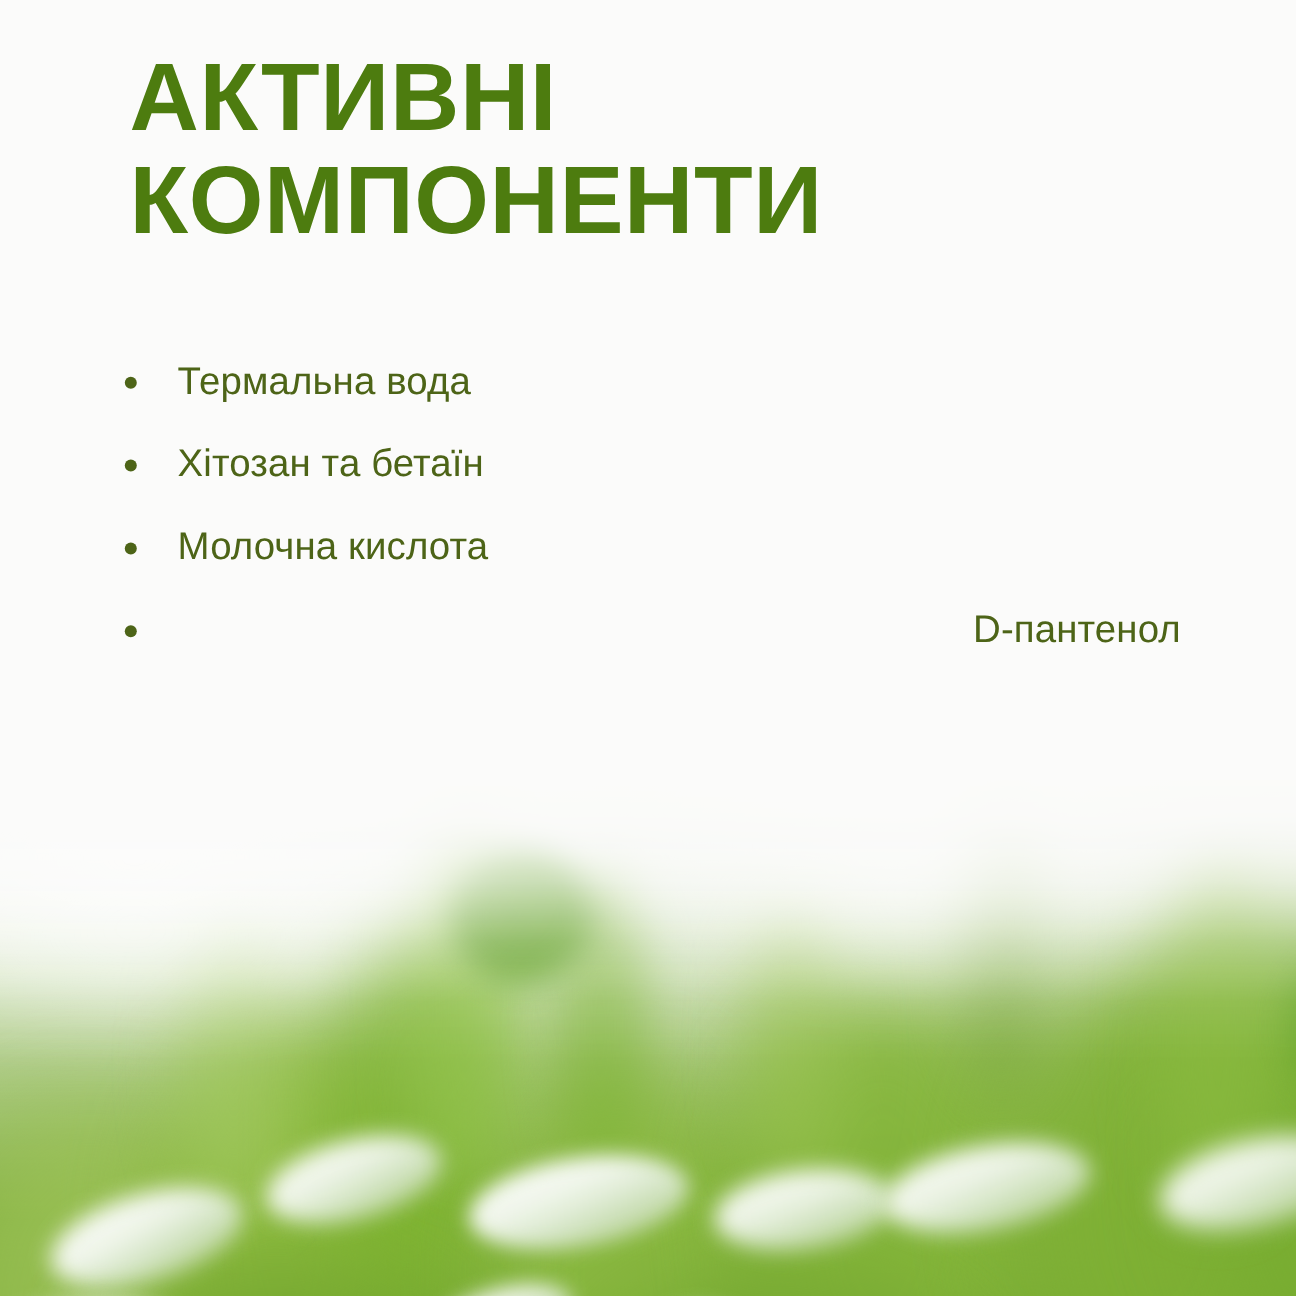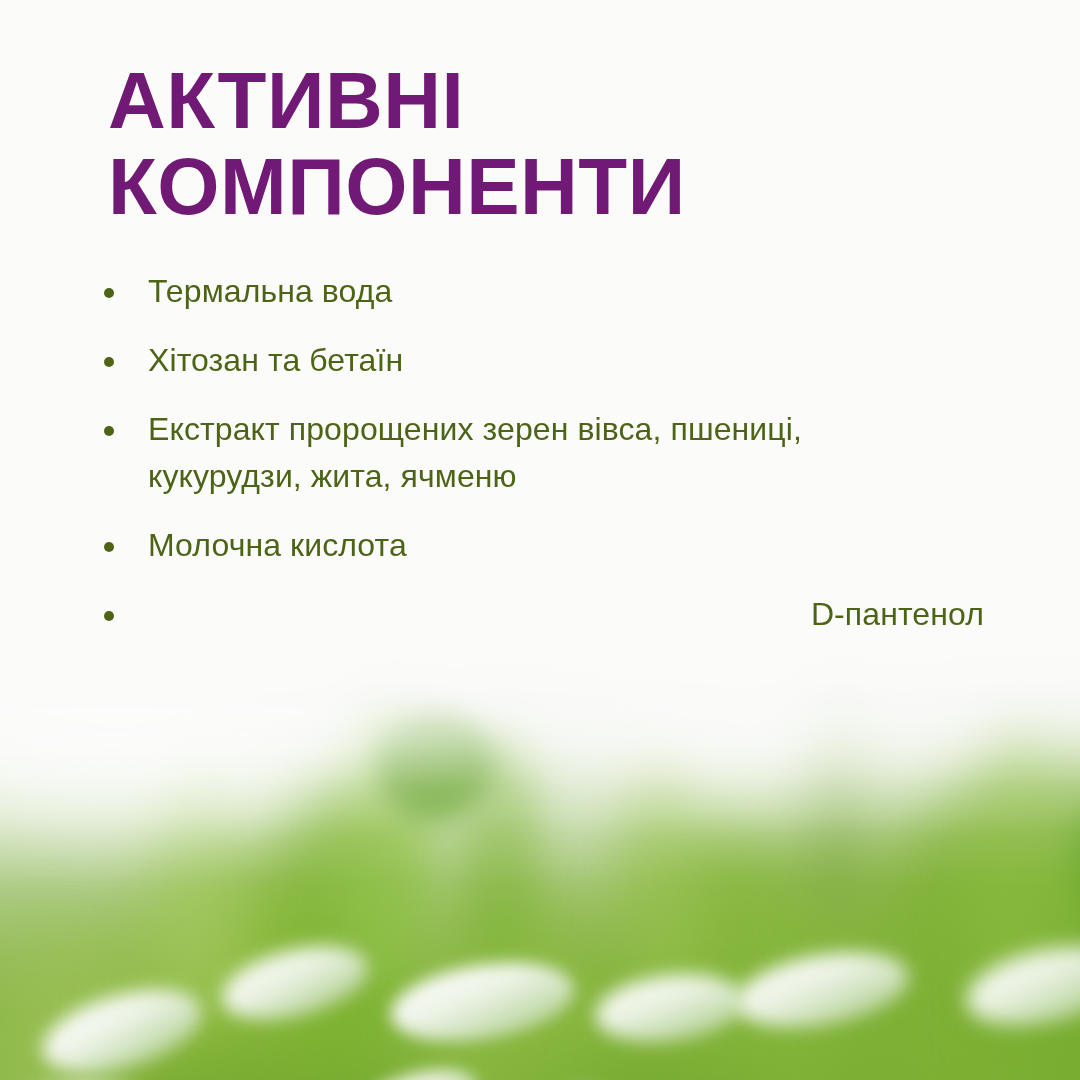--- a/index.html
+++ b/index.html
@@ -135,35 +135,35 @@
   .content {
     position: absolute;
     left: 0; top: 0;
     width: 1080px;
     height: 1080px;
   }
 
   .title {
     position: absolute;
     left: 108px;
-    top: 58px;
+    top: 38px;
     width: 820px;
     font-size: 80px;
     line-height: 86px;
     font-weight: 700;
     letter-spacing: 0.5px;
-    color: #701a75;
+    color: #4d7c0f;
     text-transform: uppercase;
   }
   .title span { display: block; }
 
   .bullets {
     position: absolute;
     left: 104px;
-    top: 268px;
+    top: 294px;
     width: 880px;
   }
 
   .bullet {
     position: relative;
     display: flex;
     align-items: flex-start;
     margin-bottom: 22px;
   }
   .bullet:last-child { margin-bottom: 0; text-align: right; }
@@ -263,25 +263,20 @@
       <div class="bullet">
         <span class="dot"></span>
         <span class="btext">Термальна вода</span>
       </div>
 
       <div class="bullet">
         <span class="dot"></span>
         <span class="btext">Хітозан та бетаїн</span>
       </div>
 
-      <div class="bullet">
-        <span class="dot"></span>
-        <span class="btext">Екстракт пророщених зерен вівса, пшениці,
-кукурудзи, жита, ячменю</span>
-      </div>
 
       <div class="bullet">
         <span class="dot"></span>
         <span class="btext">Молочна кислота</span>
       </div>
 
 
       <div class="bullet">
         <span class="dot"></span>
         <span class="btext">D-пантенол</span>

